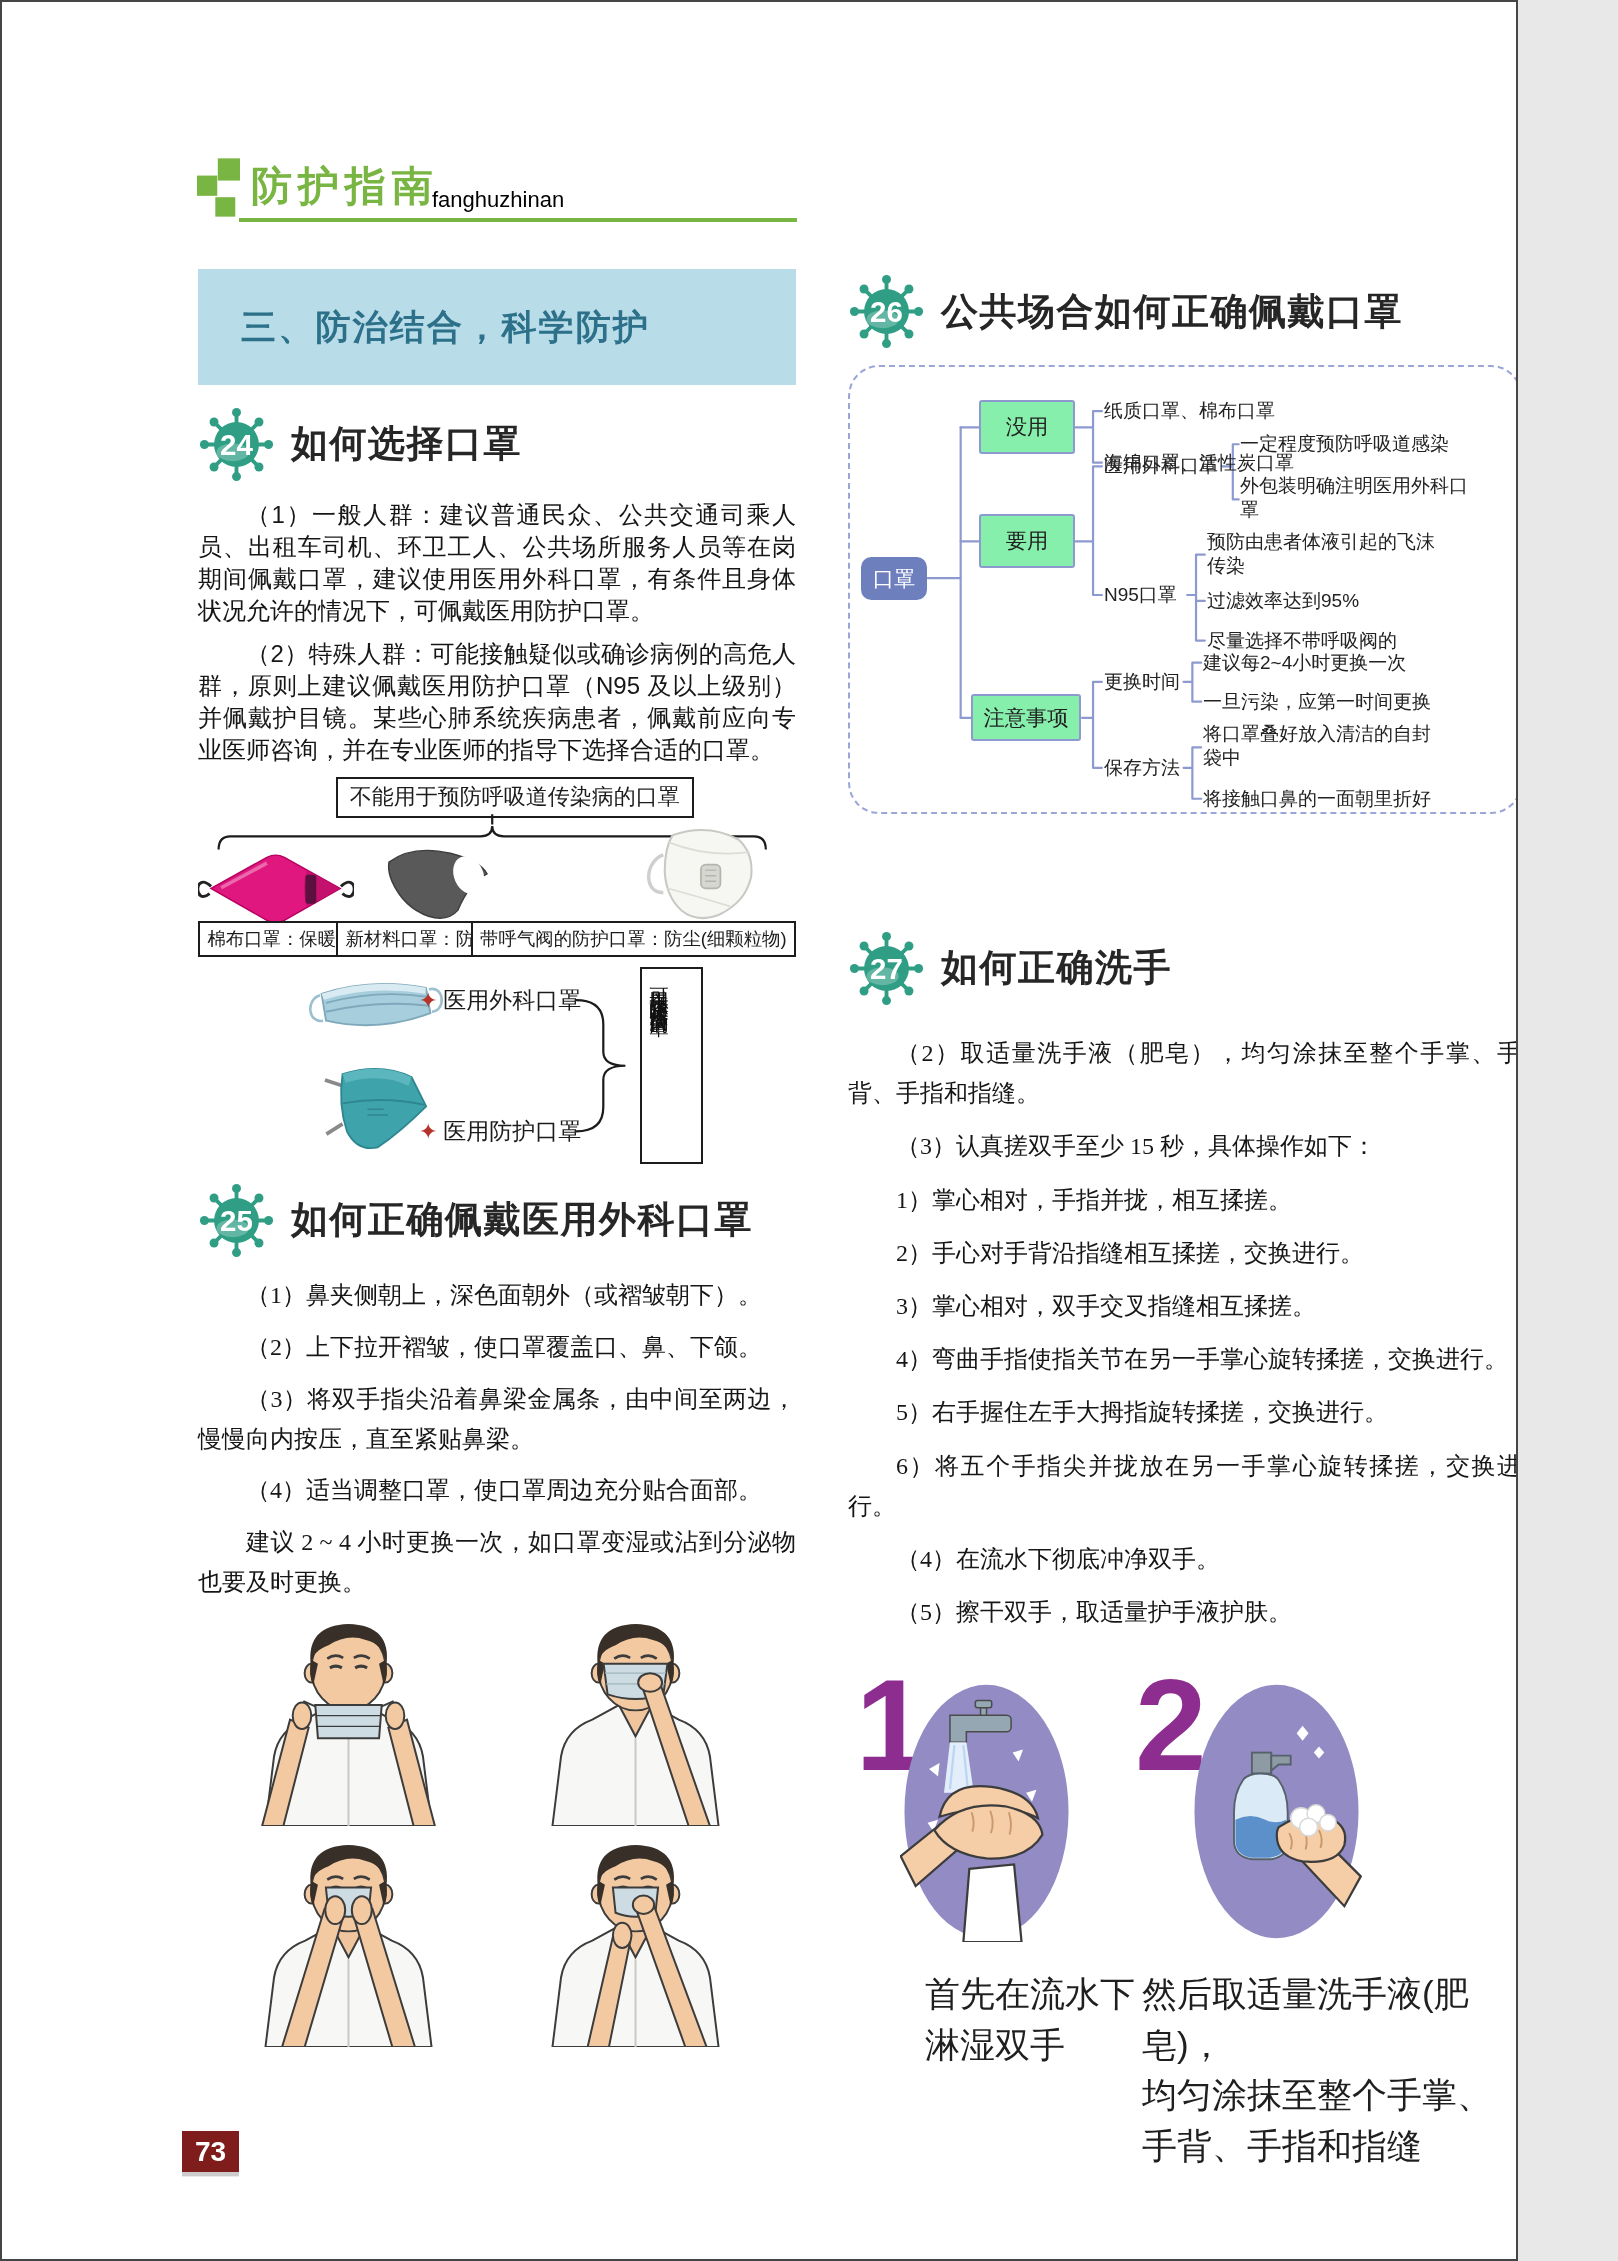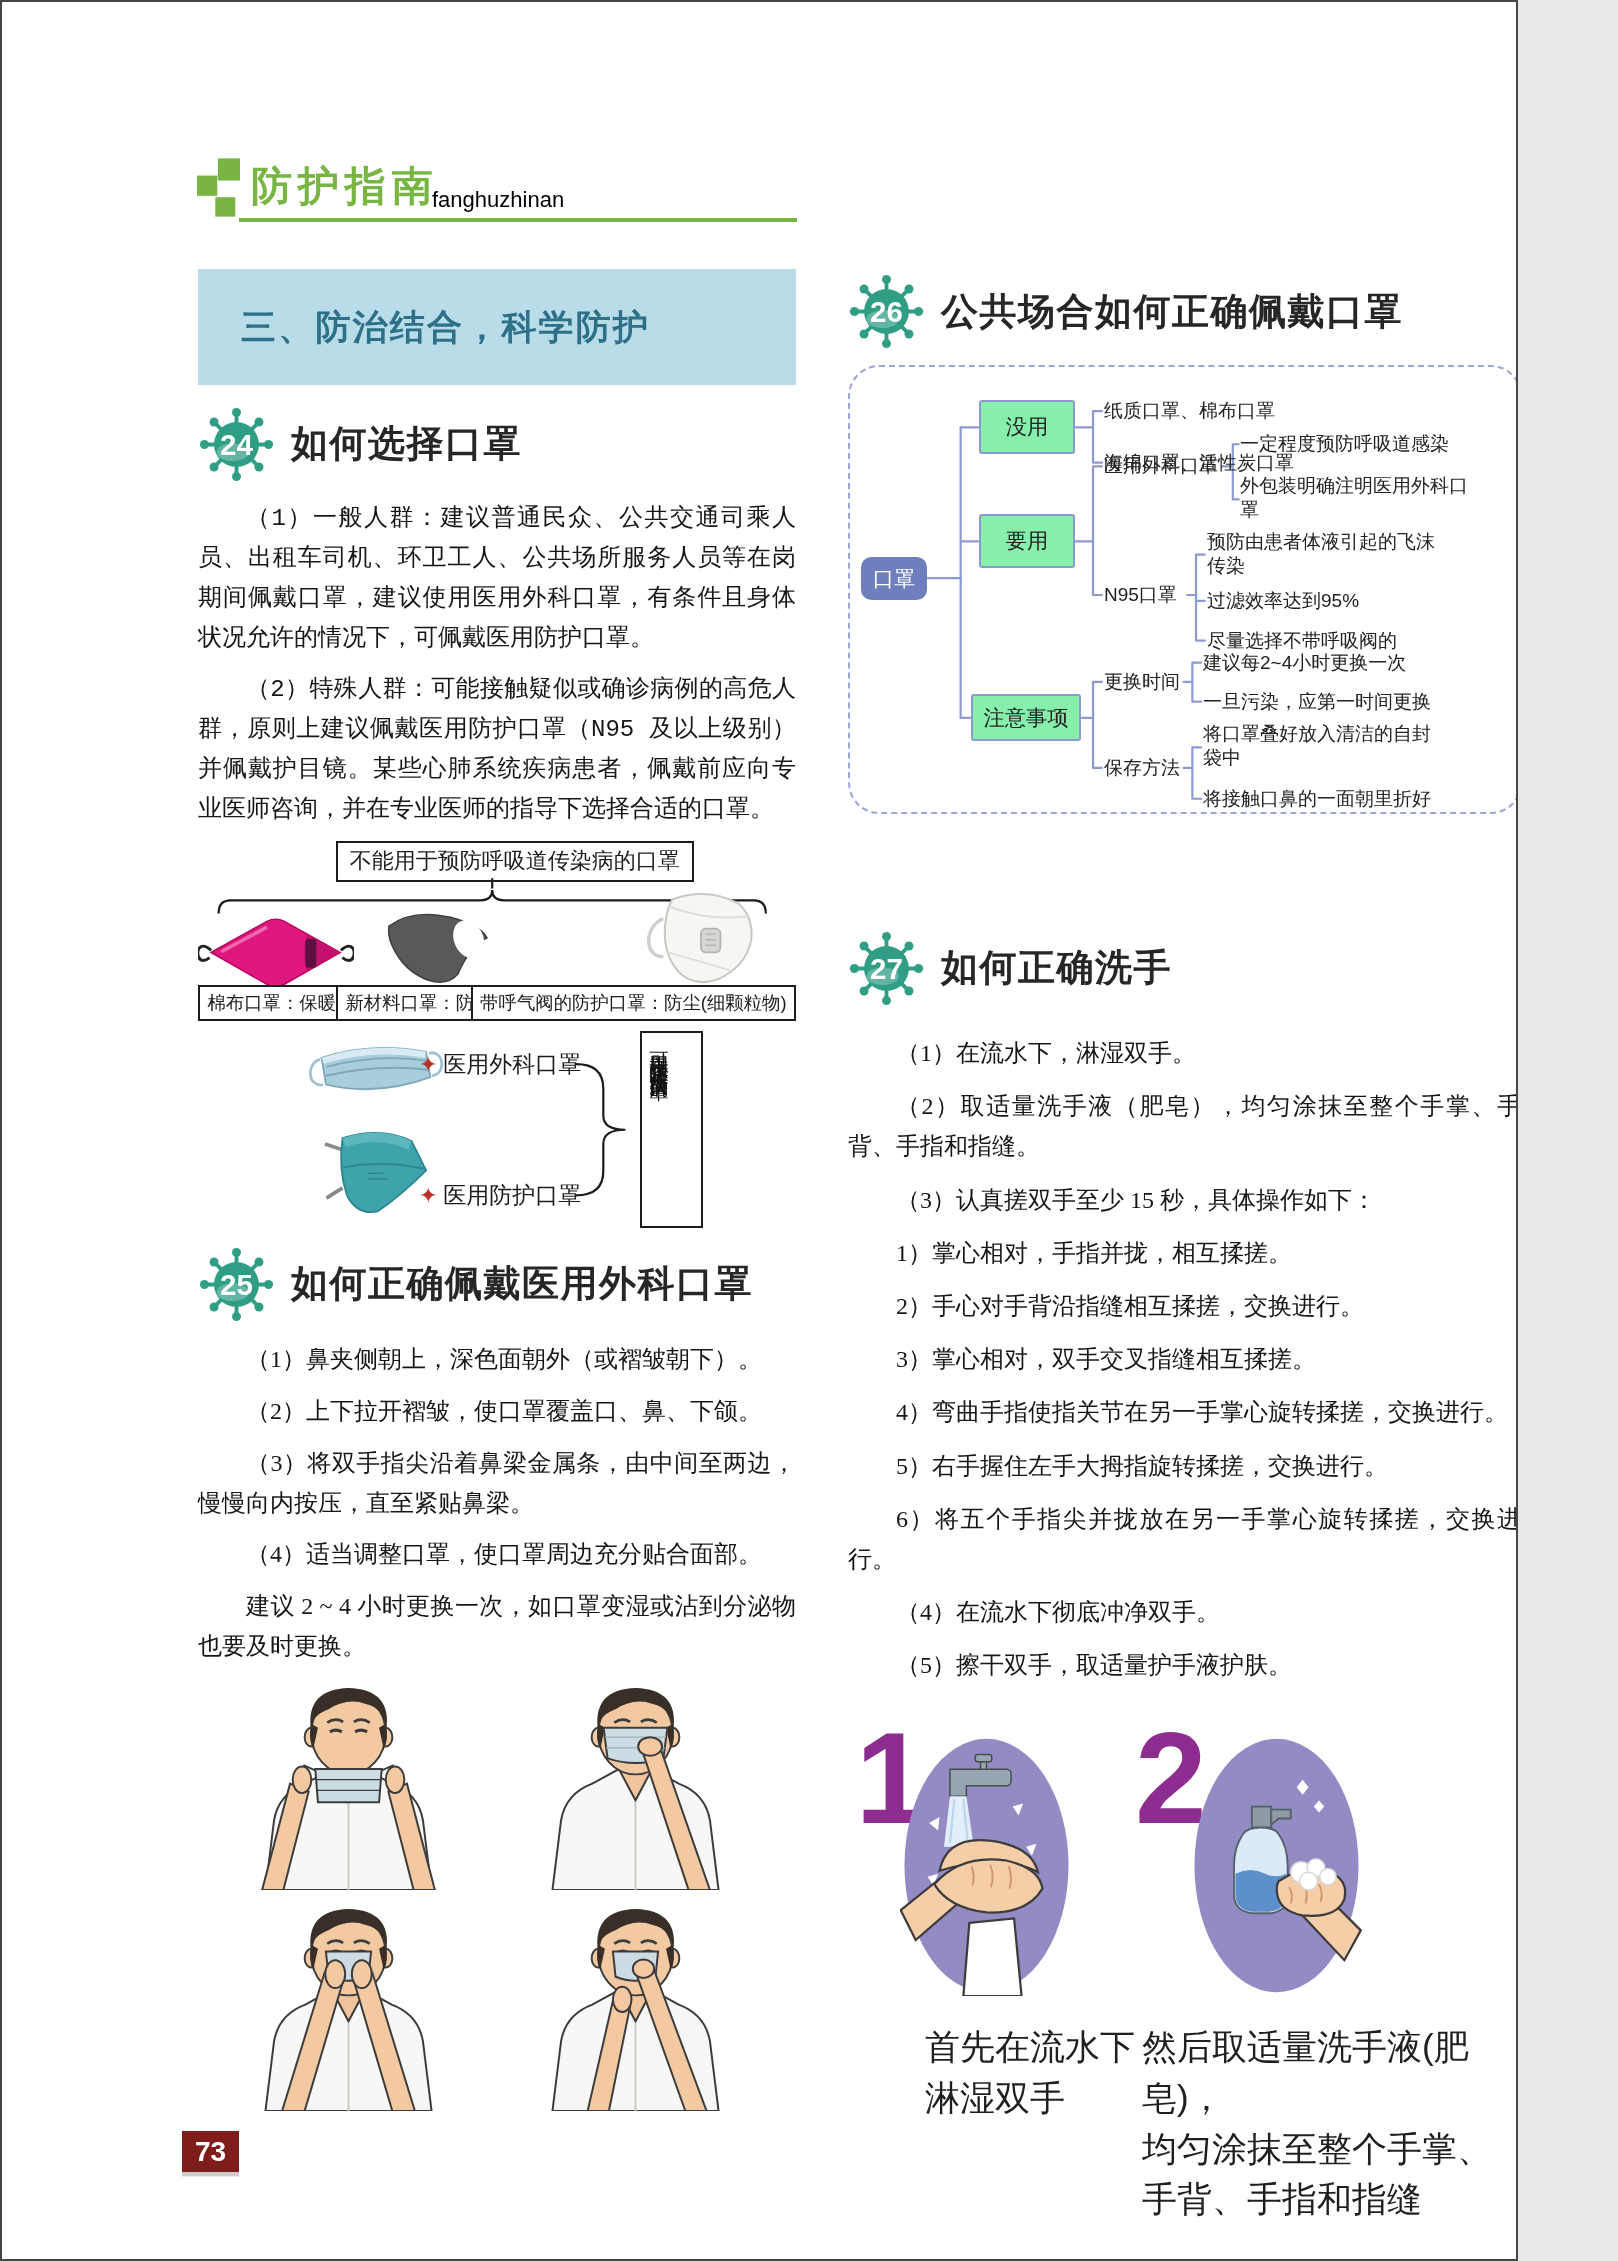--- a/index.html
+++ b/index.html
@@ -15,21 +15,21 @@
   .col-right{position:absolute;left:846px;top:271px;width:673px;}
   
   .banner{height:116px;background:#b9dce9;display:flex;align-items:center;padding-left:43px;
           box-sizing:border-box;margin-bottom:20.6px;}
   .banner-text{font-size:35px;font-weight:700;color:#2c7089;letter-spacing:2.2px;}
   
   .sec-head{display:flex;align-items:center;gap:16px;margin-bottom:16px;}
   .sec-title{font-size:37px;font-weight:700;color:#262626;letter-spacing:1.5px;}
   .virus-num{font-family:"Liberation Sans",sans-serif;}
   
-  .body-p{font-family:Liberation Mono, monospace;font-size:24px;line-height:40px;
+  .body-p{font-family:Liberation Sans, sans-serif;font-size:24px;line-height:32px;
           text-align:justify;text-indent:2em;margin:0 0 11.8px 0;color:#161616;}
   .body-p.p1{margin-bottom:11.8px;}
   .body-p.p2{margin-bottom:10.3px;}
   
   .diagram1{position:relative;height:180px;margin-bottom:10.3px;}
   .d1-header{position:absolute;left:138px;top:0;border:2.2px solid #1c1c1c;padding:3.7px 11.8px;
              font-size:22px;white-space:nowrap;background:#fff;}
   .d1-label{position:absolute;border:2.2px solid #1c1c1c;padding:3.7px 7.4px;font-size:18.4px;
             white-space:nowrap;background:#fff;top:144px;}
   
@@ -299,21 +299,20 @@
     </div>
 
     <div class="sec-head" style="margin-bottom:26.5px;">
       <svg width="77" height="77" viewBox="0 0 120 120">
         <use href="#virus"></use>
         <text x="60" y="76" text-anchor="middle" font-size="46" font-weight="bold" fill="#ffffff" class="virus-num">27</text>
       </svg>
       <span class="sec-title">如何正确洗手</span>
     </div>
 
-    <p class="step-p" style="margin-bottom:13.2px">（1）在流水下，淋湿双手。</p>
     <p class="step-p" style="margin-bottom:13.2px">（2）取适量洗手液（肥皂），均匀涂抹至整个手掌、手背、手指和指缝。</p>
     <p class="step-p" style="margin-bottom:13.2px">（3）认真搓双手至少 15 秒，具体操作如下：</p>
     <p class="step-p" style="margin-bottom:13.2px">1）掌心相对，手指并拢，相互揉搓。</p>
     <p class="step-p" style="margin-bottom:13.2px">2）手心对手背沿指缝相互揉搓，交换进行。</p>
     <p class="step-p" style="margin-bottom:13.2px">3）掌心相对，双手交叉指缝相互揉搓。</p>
     <p class="step-p" style="margin-bottom:13.2px">4）弯曲手指使指关节在另一手掌心旋转揉搓，交换进行。</p>
     <p class="step-p" style="margin-bottom:13.2px">5）右手握住左手大拇指旋转揉搓，交换进行。</p>
     <p class="step-p" style="margin-bottom:13.2px">6）将五个手指尖并拢放在另一手掌心旋转揉搓，交换进行。</p>
     <p class="step-p" style="margin-bottom:13.2px">（4）在流水下彻底冲净双手。</p>
     <p class="step-p" style="margin-bottom:0">（5）擦干双手，取适量护手液护肤。</p>

